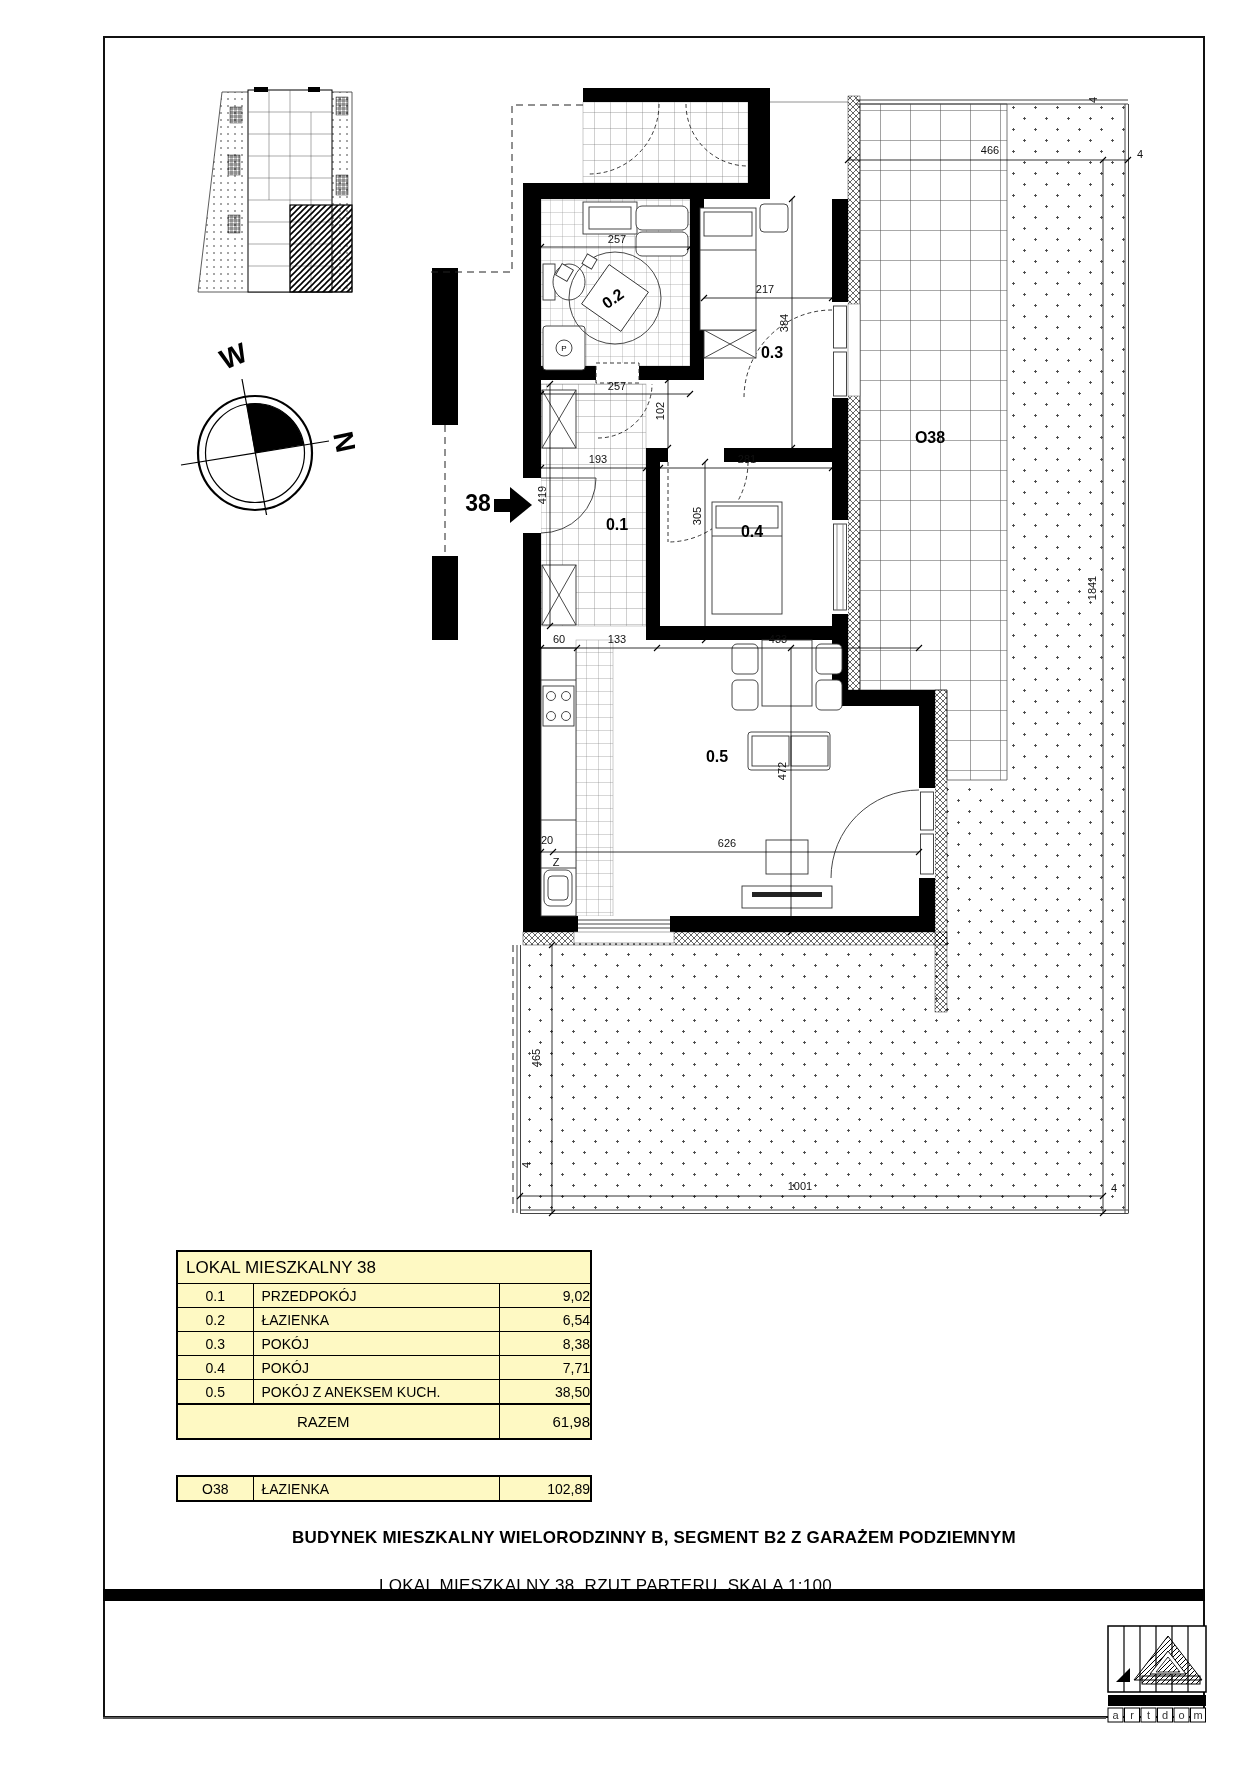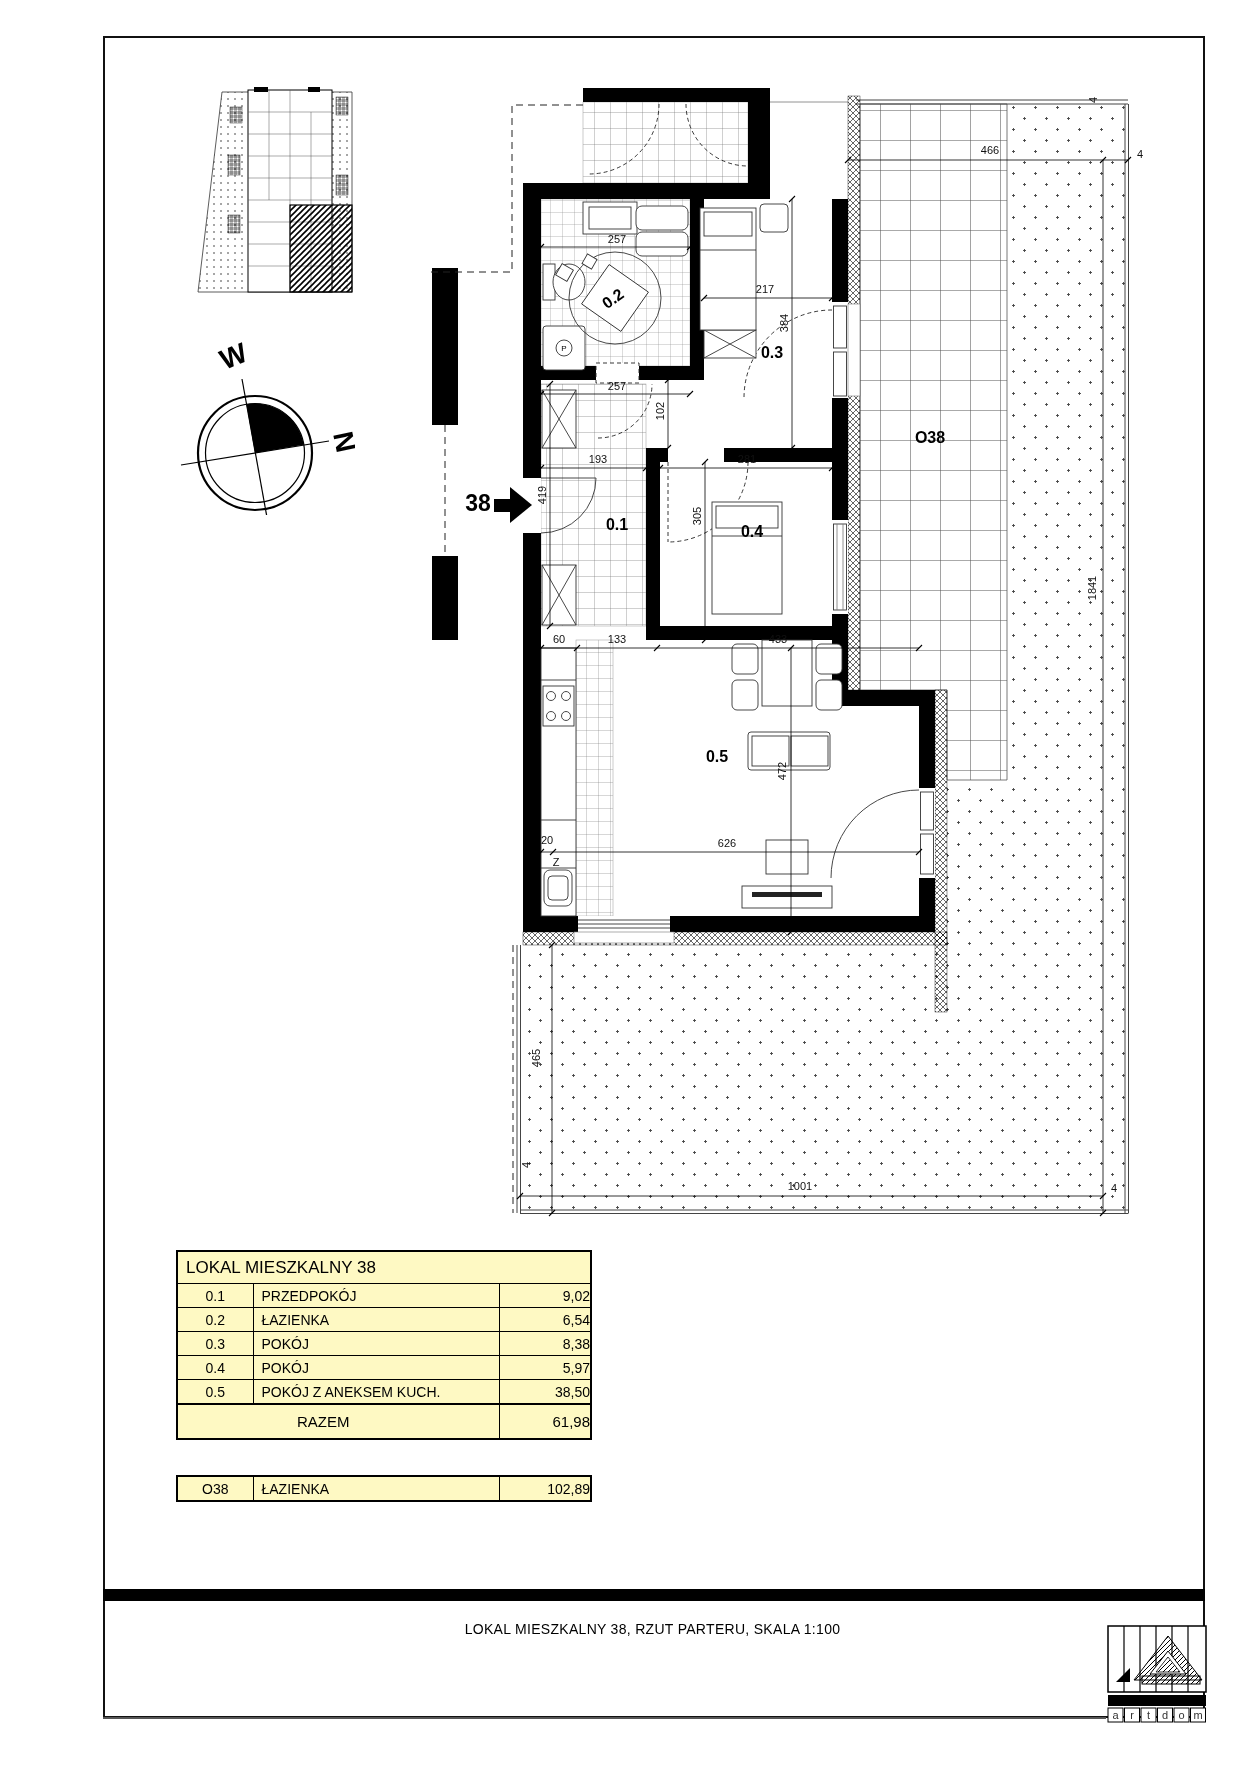--- a/index.html
+++ b/index.html
@@ -25,21 +25,21 @@
   .ptable .l{text-align:left;padding-left:8px;}
   .ptable .r{text-align:right;padding-right:0;}
   #tbl1{border:2px solid #000;}
   #tbl1 .title-cell{font-size:17px;height:31px;padding-left:8px;}
   #tbl1 .hd{font-size:13px;height:22px;}
   #tbl1 .razem-label{font-size:15px;padding-left:119px;height:33px;border-top:2px solid #000;}
   #tbl1 .razem-val{font-size:15px;border-top:2px solid #000;}
   #tbl2{border:2px solid #000;}
   #proj-title{left:113px;top:1527px;width:1082px;text-align:center;font-weight:bold;font-size:17px;line-height:21px;letter-spacing:0.2px;}
   #sep-bar{left:103px;top:1589px;width:1102px;height:12px;background:#000;}
-  #draw-title{left:103px;top:1621px;width:1005px;text-align:center;font-size:14px;letter-spacing:0.3px;padding-left:47px;}
+  #draw-title{left:103px;top:1576px;width:1005px;text-align:center;font-size:17px;letter-spacing:0.3px;}
 </style>
 </head>
 <body>
 
 <div id="sheet">
 
   <div id="border-frame" class="abs"></div>
 
   <svg class="abs" style="left:170px;top:55px;" width="230" height="250" viewBox="0 0 230 250">
     <defs>
@@ -346,21 +346,21 @@
       <td class="r">6,54</td>
     </tr>
     <tr>
       <td class="c">0.3</td>
       <td class="l">POKÓJ</td>
       <td class="r">8,38</td>
     </tr>
     <tr>
       <td class="c">0.4</td>
       <td class="l">POKÓJ</td>
-      <td class="r">5,97</td>
+      <td class="r">7,71</td>
     </tr>
     <tr>
       <td class="c">0.5</td>
       <td class="l">POKÓJ Z ANEKSEM KUCH.</td>
       <td class="r">38,50</td>
     </tr>
     <tr>
       <td colspan="2" class="razem-label">RAZEM</td>
       <td class="r razem-val">61,98</td>
     </tr>
@@ -376,20 +376,21 @@
     <tbody>
         <tr>
       <td class="c">O38</td>
       <td class="l">ŁAZIENKA</td>
       <td class="r">102,89</td>
     </tr>
   </tbody>
     </table>
 
   <div id="proj-title" class="abs">
+    <div>BUDYNEK MIESZKALNY WIELORODZINNY B, SEGMENT B2 Z GARAŻEM PODZIEMNYM</div>
   </div>
   <div id="sep-bar" class="abs"></div>
   <div id="draw-title" class="abs">LOKAL MIESZKALNY 38, RZUT PARTERU, SKALA 1:100</div>
 
   <svg class="abs" style="left:1106px;top:1624px;" width="102" height="100" viewBox="0 0 102 100">
     <defs>
       <pattern id="lg-h" width="5" height="5" patternUnits="userSpaceOnUse">
         <path d="M0 5L5 0" stroke="#000" stroke-width="1"></path>
       </pattern>
     </defs>

